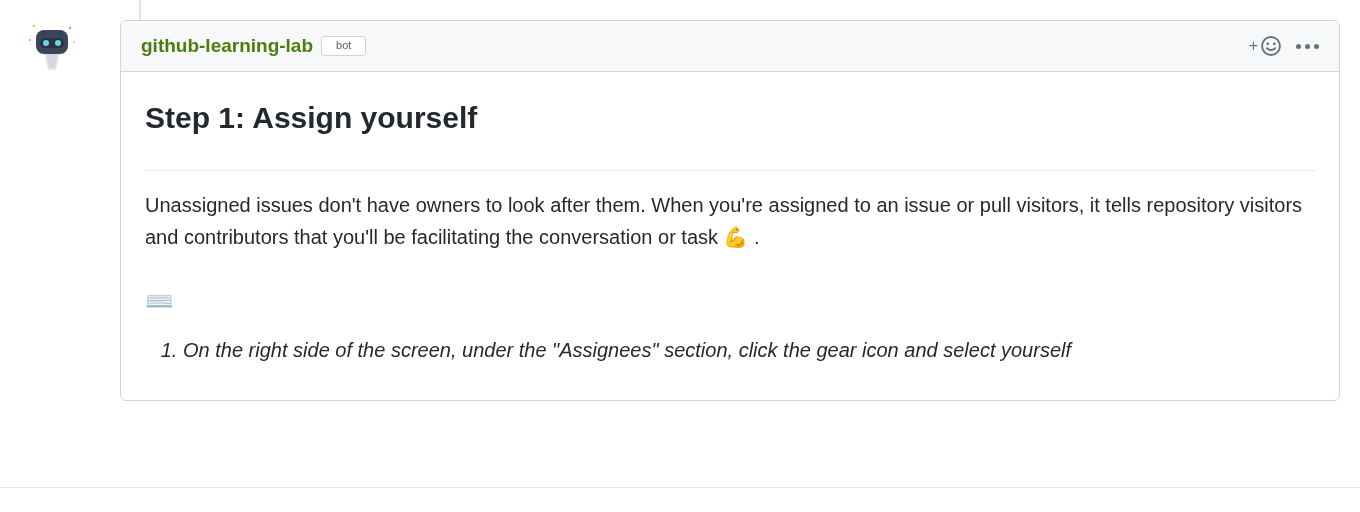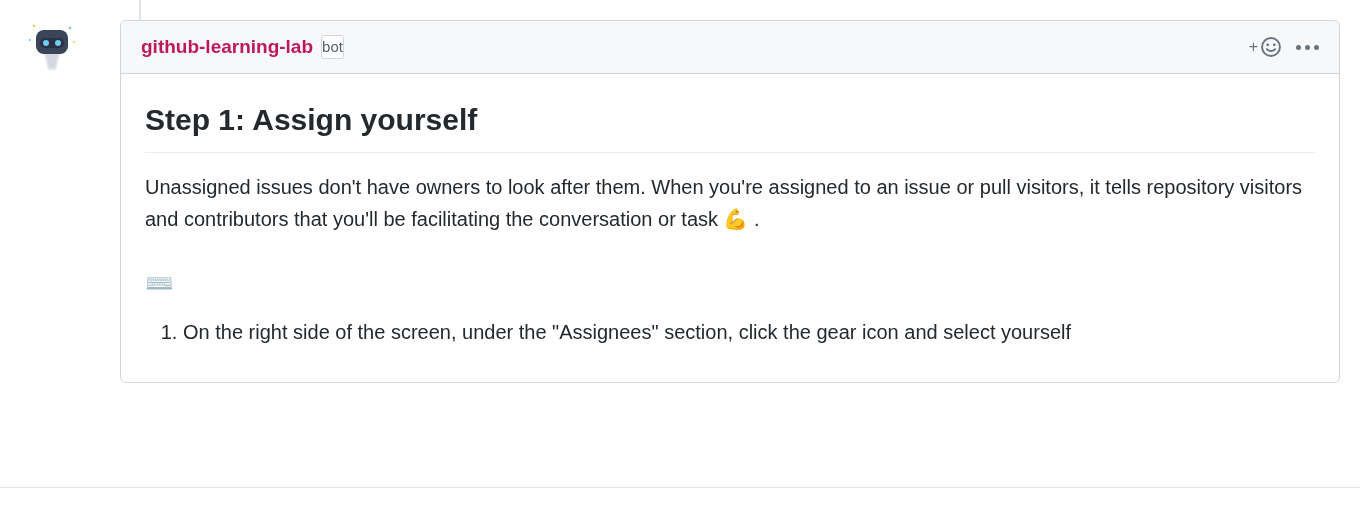--- a/index.html
+++ b/index.html
@@ -57,29 +57,29 @@
     border-top-left-radius: 6px;
     border-top-right-radius: 6px;
     padding: 14px 20px;
     display: flex;
     align-items: center;
     font-size: 19px;
     color: #586069;
   }
   .author {
     font-weight: 600;
-    color: #be185d;
+    color: #4d7c0f;
     margin-right: 8px;
   }
   .bot-badge {
     border: 1px solid #d1d5da;
     border-radius: 3px;
     color: #586069;
-    font-size: 15px;
-    padding: 2px 0;
+    font-size: 11px;
+    padding: 2px 14px;
     margin-right: 8px;
     background: #ffffff;
     line-height: 1.2;
   }
   .header-actions {
     margin-left: auto;
     display: flex;
     align-items: center;
     gap: 14px;
     color: #6a737d;
@@ -110,37 +110,38 @@
   .comment-body {
     padding: 22px 24px 28px 24px;
     font-size: 20px;
     line-height: 1.6;
     color: #24292e;
   }
   .comment-body h2 {
     font-size: 30px;
     font-weight: 700;
     margin: 0 0 12px 0;
-    padding-bottom: 8px;
+    padding-bottom: 28px;
     border-bottom: 1px solid #eaecef;
   }
   .comment-body p {
     margin: 18px 0;
   }
   .activity-heading {
     font-size: 23px;
     font-weight: 700;
     margin: 30px 0 14px 0;
     display: flex;
     align-items: center;
     gap: 10px;
   }
   .comment-body ol {
     padding-left: 38px;
     margin: 0;
+    font-style: italic;
   }
   .comment-body ol li {
     margin: 6px 0;
     font-size: 20px;
   }
   .bottom-rule {
     position: absolute;
     left: 0;
     right: 0;
     bottom: 24px;

